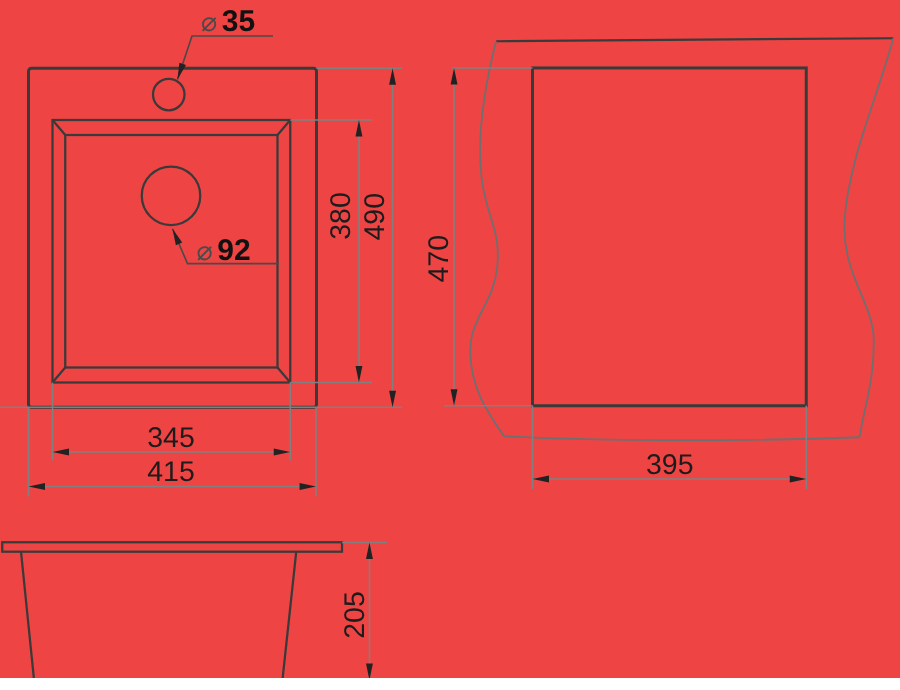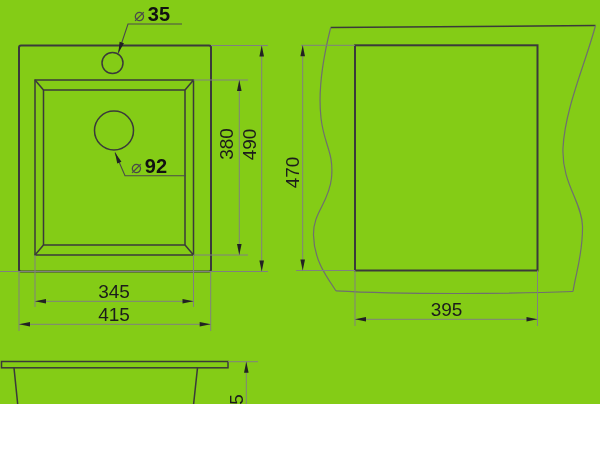--- a/index.html
+++ b/index.html
@@ -1,16 +1,16 @@
 <!DOCTYPE html>
 <html><head>
 <meta charset="utf-8">
 <style>
   html,body{margin:0;padding:0;background:#ffffff;}
-  .stage{position:relative;width:600px;height:404px;background:#84cc16;overflow:hidden;
+  .stage{position:relative;width:600px;height:452px;background:#ef4444;overflow:hidden;
          font-family:"Liberation Sans",sans-serif;}
   svg{display:block;}
   .outline{fill:none;stroke:#3a3a3a;stroke-width:2;}
   .outline-med{fill:none;stroke:#3a3a3a;stroke-width:1.5;}
   .break-line{fill:none;stroke:#6f6f6f;stroke-width:1.2;}
   .ext{fill:none;stroke:#808080;stroke-width:1;}
   .dim{fill:none;stroke:#808080;stroke-width:1;}
   .leader{fill:none;stroke:#4a4a4a;stroke-width:1.1;}
   .dim-text{font-family:"Liberation Sans",sans-serif;font-size:19px;fill:#1c1c1c;}
   .lbl-sym{font-family:"DejaVu Sans",sans-serif;font-size:18px;fill:#4a4a4a;}

